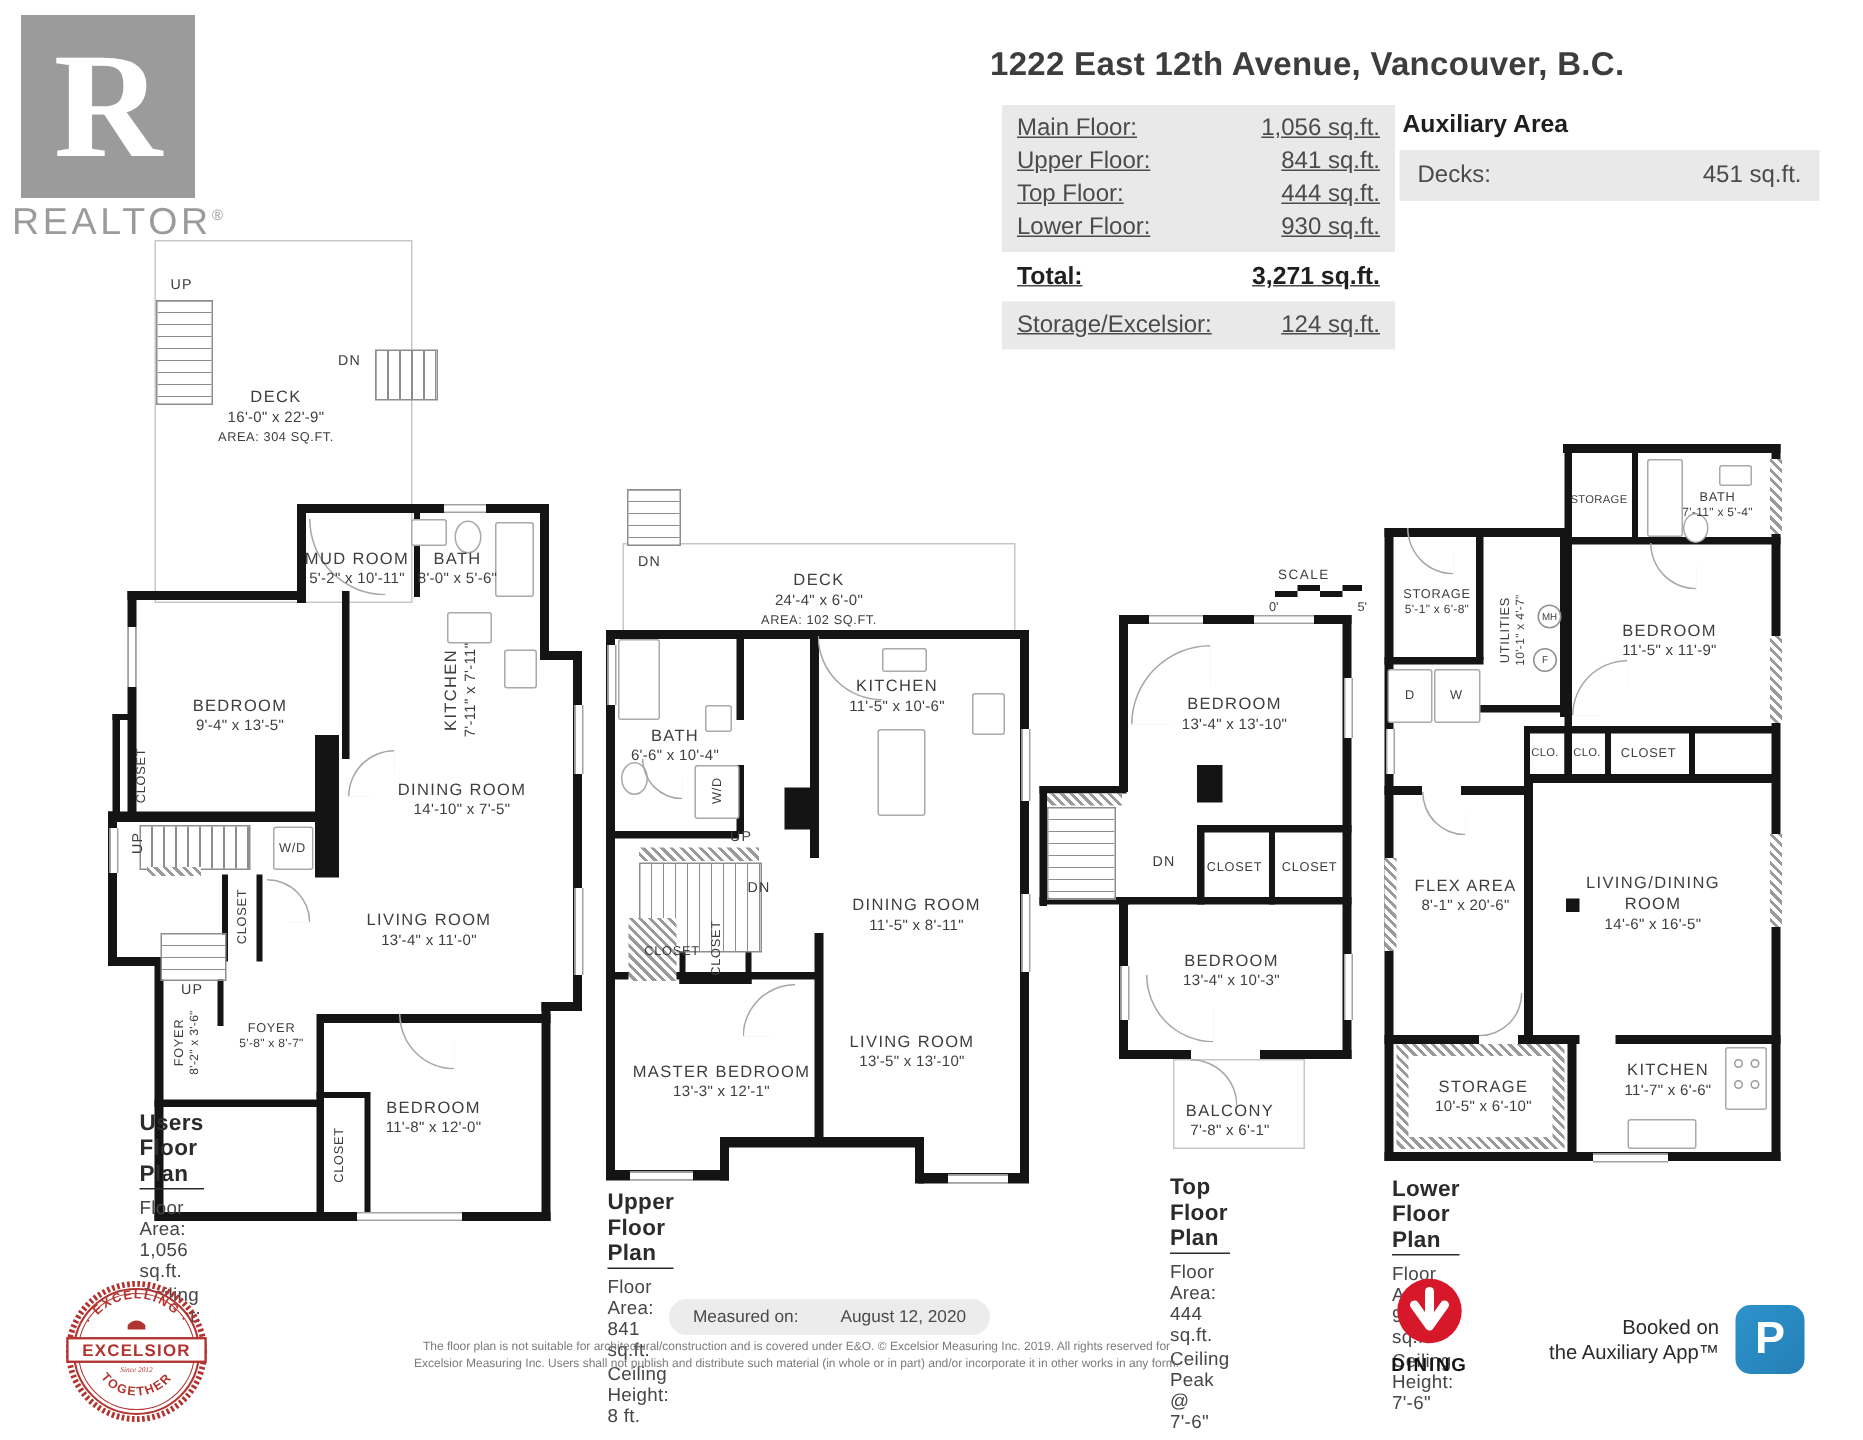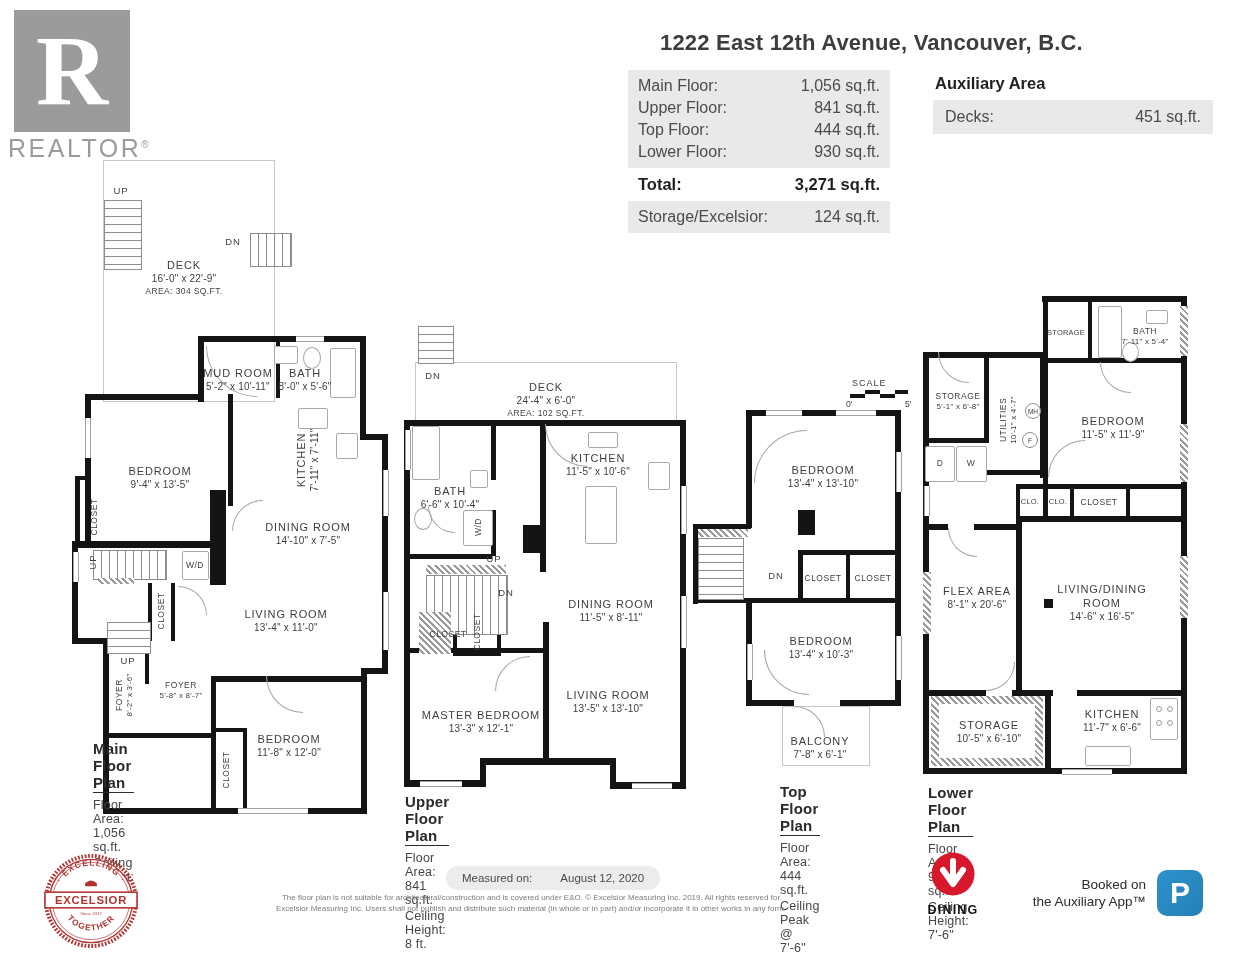--- a/index.html
+++ b/index.html
@@ -25,21 +25,21 @@
   .dotc{position:absolute;width:6px;height:6px;border:1px solid #9a9a9a;border-radius:50%;box-sizing:border-box;}
   .winv{position:absolute;width:6px;background:#fff;border-left:1.5px solid #a3a3a3;border-right:1.5px solid #a3a3a3;box-sizing:border-box;}
   .winh{position:absolute;height:6px;background:#fff;border-top:1.5px solid #a3a3a3;border-bottom:1.5px solid #a3a3a3;box-sizing:border-box;}
   .door{position:absolute;border:1.1px solid #a6a6a6;border-top:none;border-right:none;border-radius:0 0 0 100%;}
   .gap{position:absolute;background:#fff;}
   .circle-lbl{position:absolute;border:1px solid #8f8f8f;border-radius:50%;display:flex;align-items:center;justify-content:center;font-size:6.5px;color:#3e3e3e;background:#fff;box-sizing:border-box;}
   .plan-info{position:absolute;color:#3a3a3a;}
   .plan-info .pt{font-size:15px;font-weight:bold;color:#2b2b2b;display:inline-block;border-bottom:1.8px solid #2b2b2b;padding-bottom:1px;margin-bottom:3px;letter-spacing:0.2px;}
   .plan-info .ps{font-size:12.5px;margin-top:2px;letter-spacing:0.2px;color:#464646;}
   .addr{position:absolute;left:660px;top:30px;font-size:22px;font-weight:bold;color:#3d3d3d;letter-spacing:0.2px;}
-  .sum{position:absolute;left:628px;top:70px;width:262px;font-size:16px;color:#4b4b4b;}
+  .sum{position:absolute;left:668px;top:70px;width:262px;font-size:16px;color:#4b4b4b;text-decoration:underline;}
   .sum .blk{background:#e9e9e9;padding:5px 10px;}
   .srow{display:flex;justify-content:space-between;line-height:22px;}
   .trow{display:flex;justify-content:space-between;padding:5px 10px;font-weight:bold;color:#1f1f1f;font-size:16.5px;margin:2px 0;background:#fff;}
   .sgrow{background:#e9e9e9;padding:5px 10px;}
   .aux-title{position:absolute;left:935px;top:74px;font-size:16.5px;font-weight:bold;color:#1f1f1f;}
   .aux-blk{position:absolute;left:933px;top:100px;width:280px;background:#e9e9e9;padding:6px 12px;box-sizing:border-box;font-size:16px;color:#4b4b4b;}
   .realtor-box{position:absolute;left:14px;top:10px;width:116px;height:122px;background:#9b9b9b;display:flex;align-items:center;justify-content:center;}
   .realtor-r{color:#fff;font-size:100px;font-weight:bold;font-family:"Liberation Serif",serif;line-height:1;}
   .realtor-word{position:absolute;left:8px;top:134px;font-size:25px;color:#9b9b9b;letter-spacing:2.5px;}
   .realtor-word sup{font-size:10px;}
@@ -205,21 +205,21 @@
         <div class="rd">5'-8" x 8'-7"</div>
       </div>
     <div class="room" style="left:289px;top:746px">
         <div class="rn">BEDROOM</div>
         <div class="rd">11'-8" x 12'-0"</div>
       </div>
     <div class="stairlbl vert" style="left:92px;top:562px">UP</div>
     <div class="stairlbl" style="left:128px;top:660px">UP</div>
 
     <div class="plan-info" style="left:93px;top:740px">
-      <div class="pt">Main Floor Plan</div><br>
+      <div class="pt">Users Floor Plan</div><br>
       <div class="ps">Floor Area: 1,056 sq.ft.</div>
       <div class="ps">Ceiling Height: 8'-10"</div>
     </div>
   </div>
 
   <div class="abs">
     <div class="deckline" style="left:415px;top:362px;width:260px;height:58px"></div>
     <div class="stairs-v" style="left:418px;top:326px;width:34px;height:36px"></div>
     <div class="stairlbl" style="left:433px;top:375px">DN</div>
     <div class="room" style="left:546px;top:400px">

